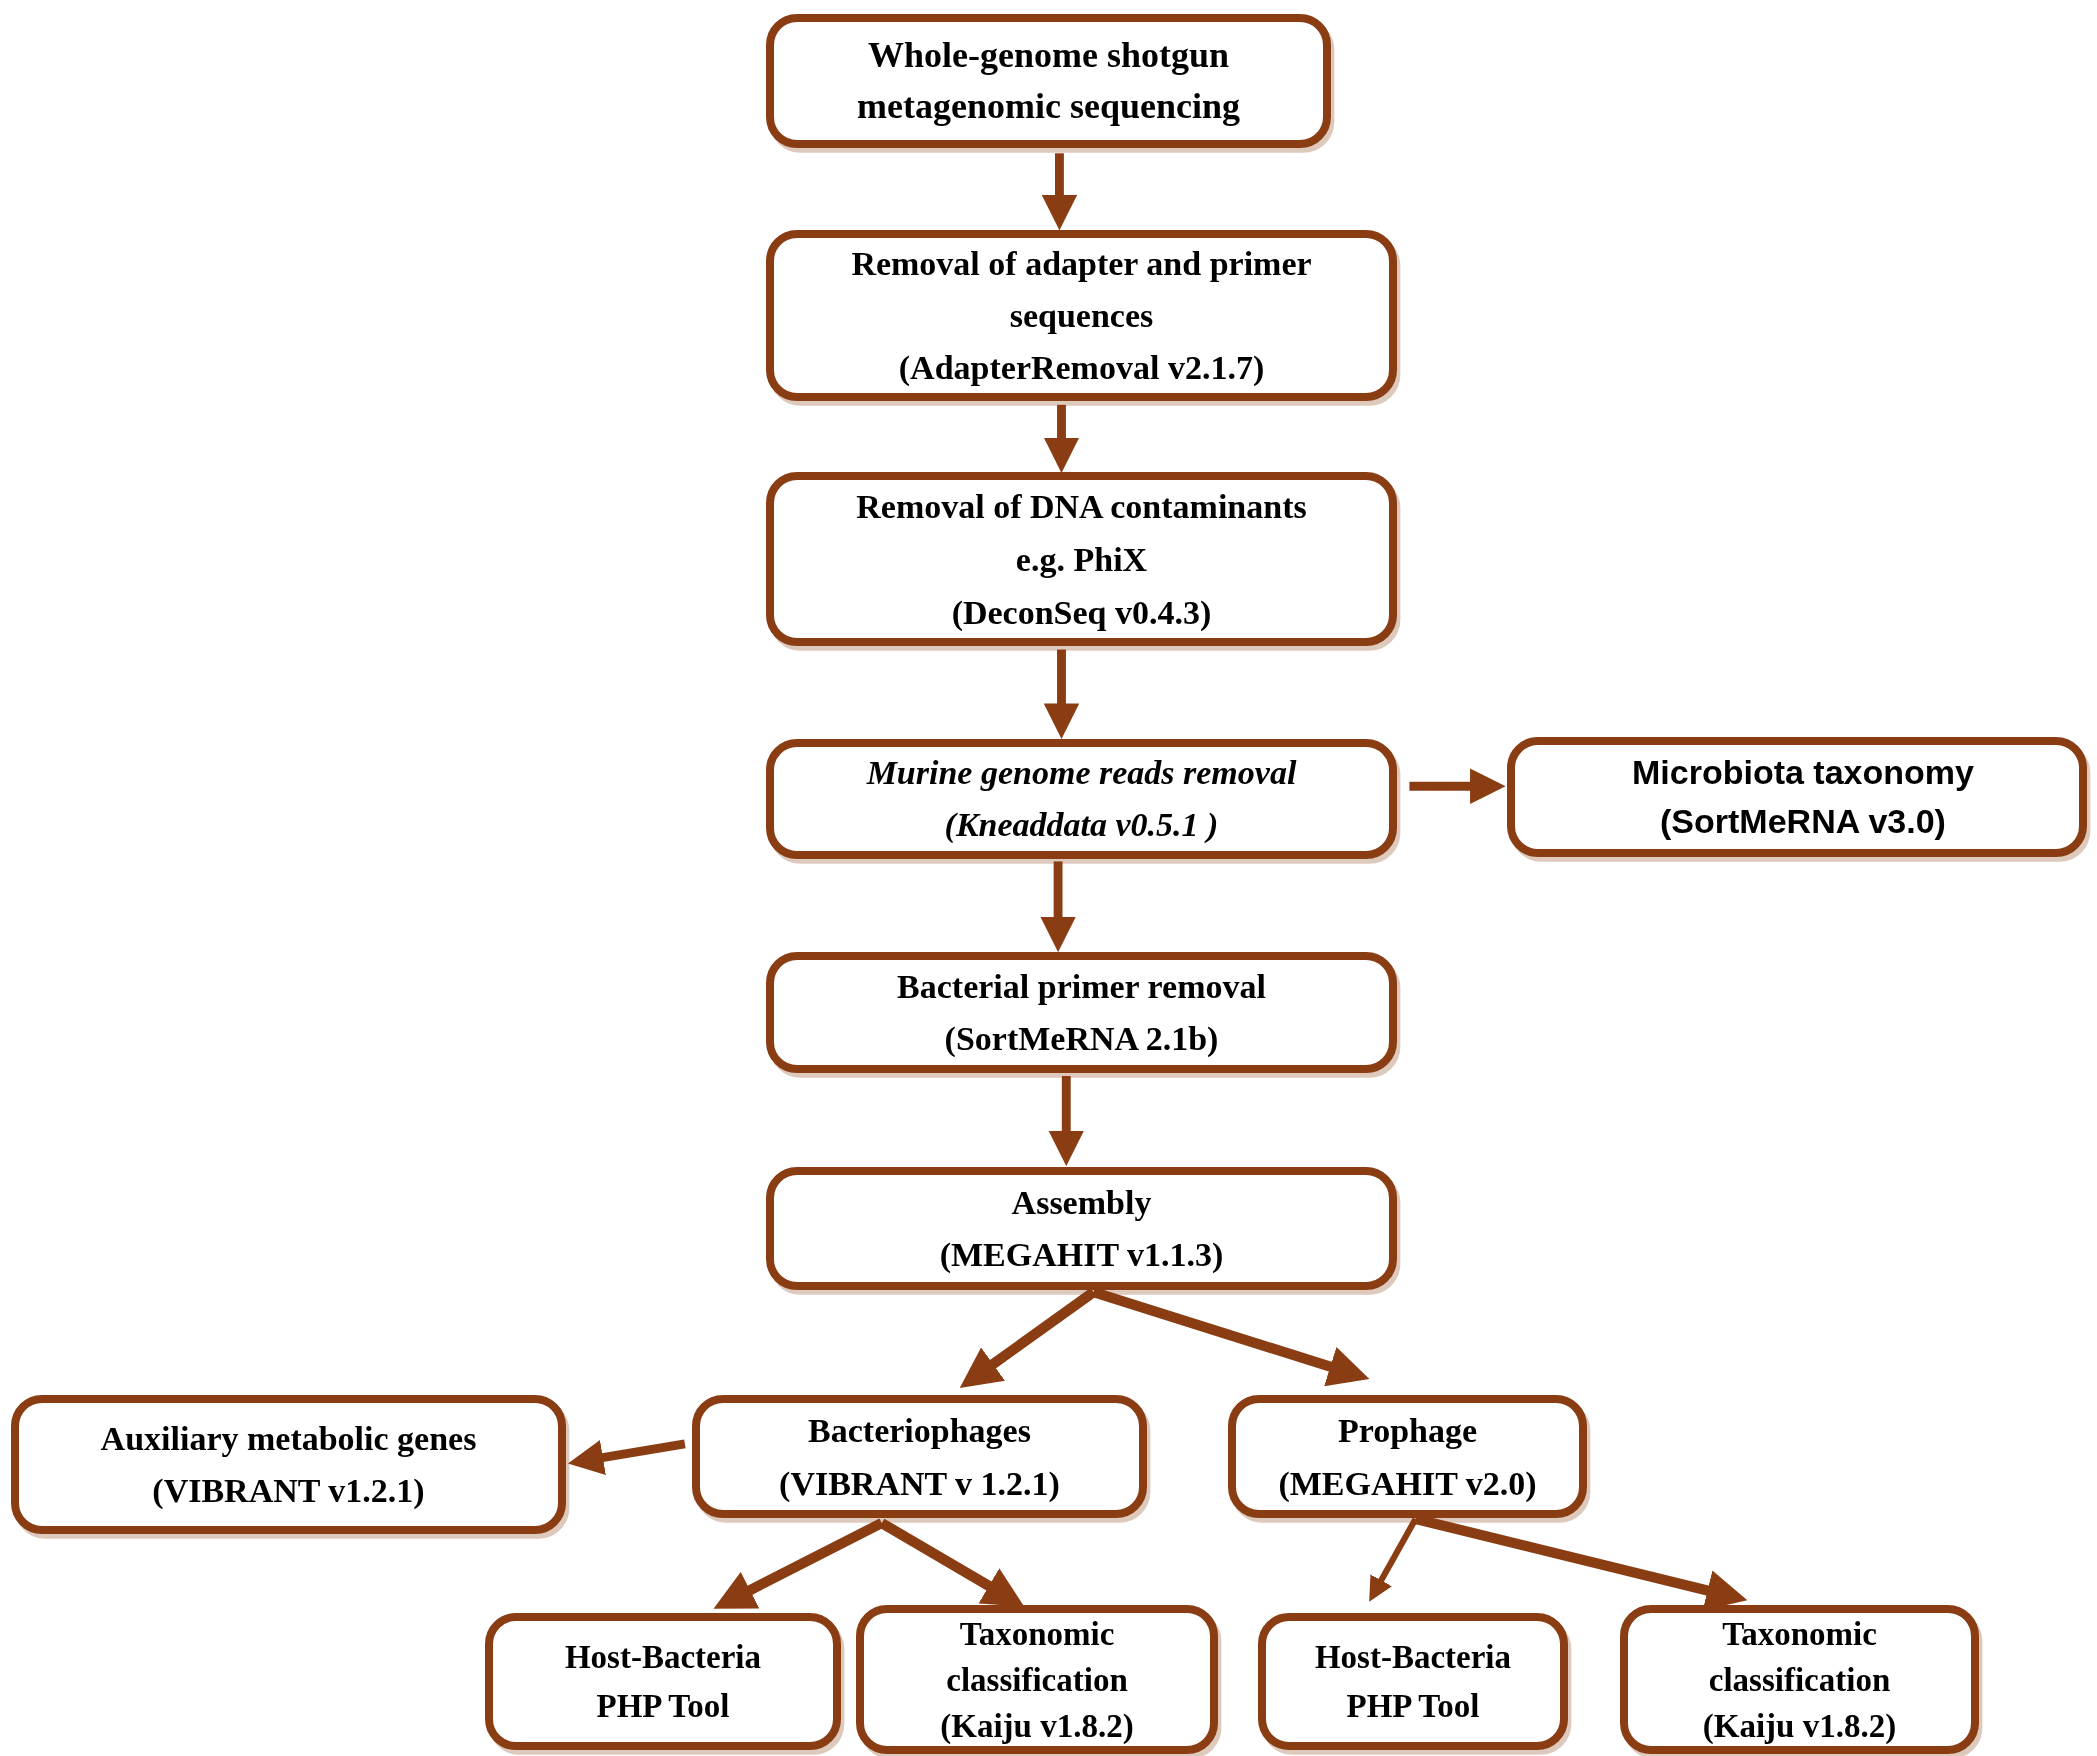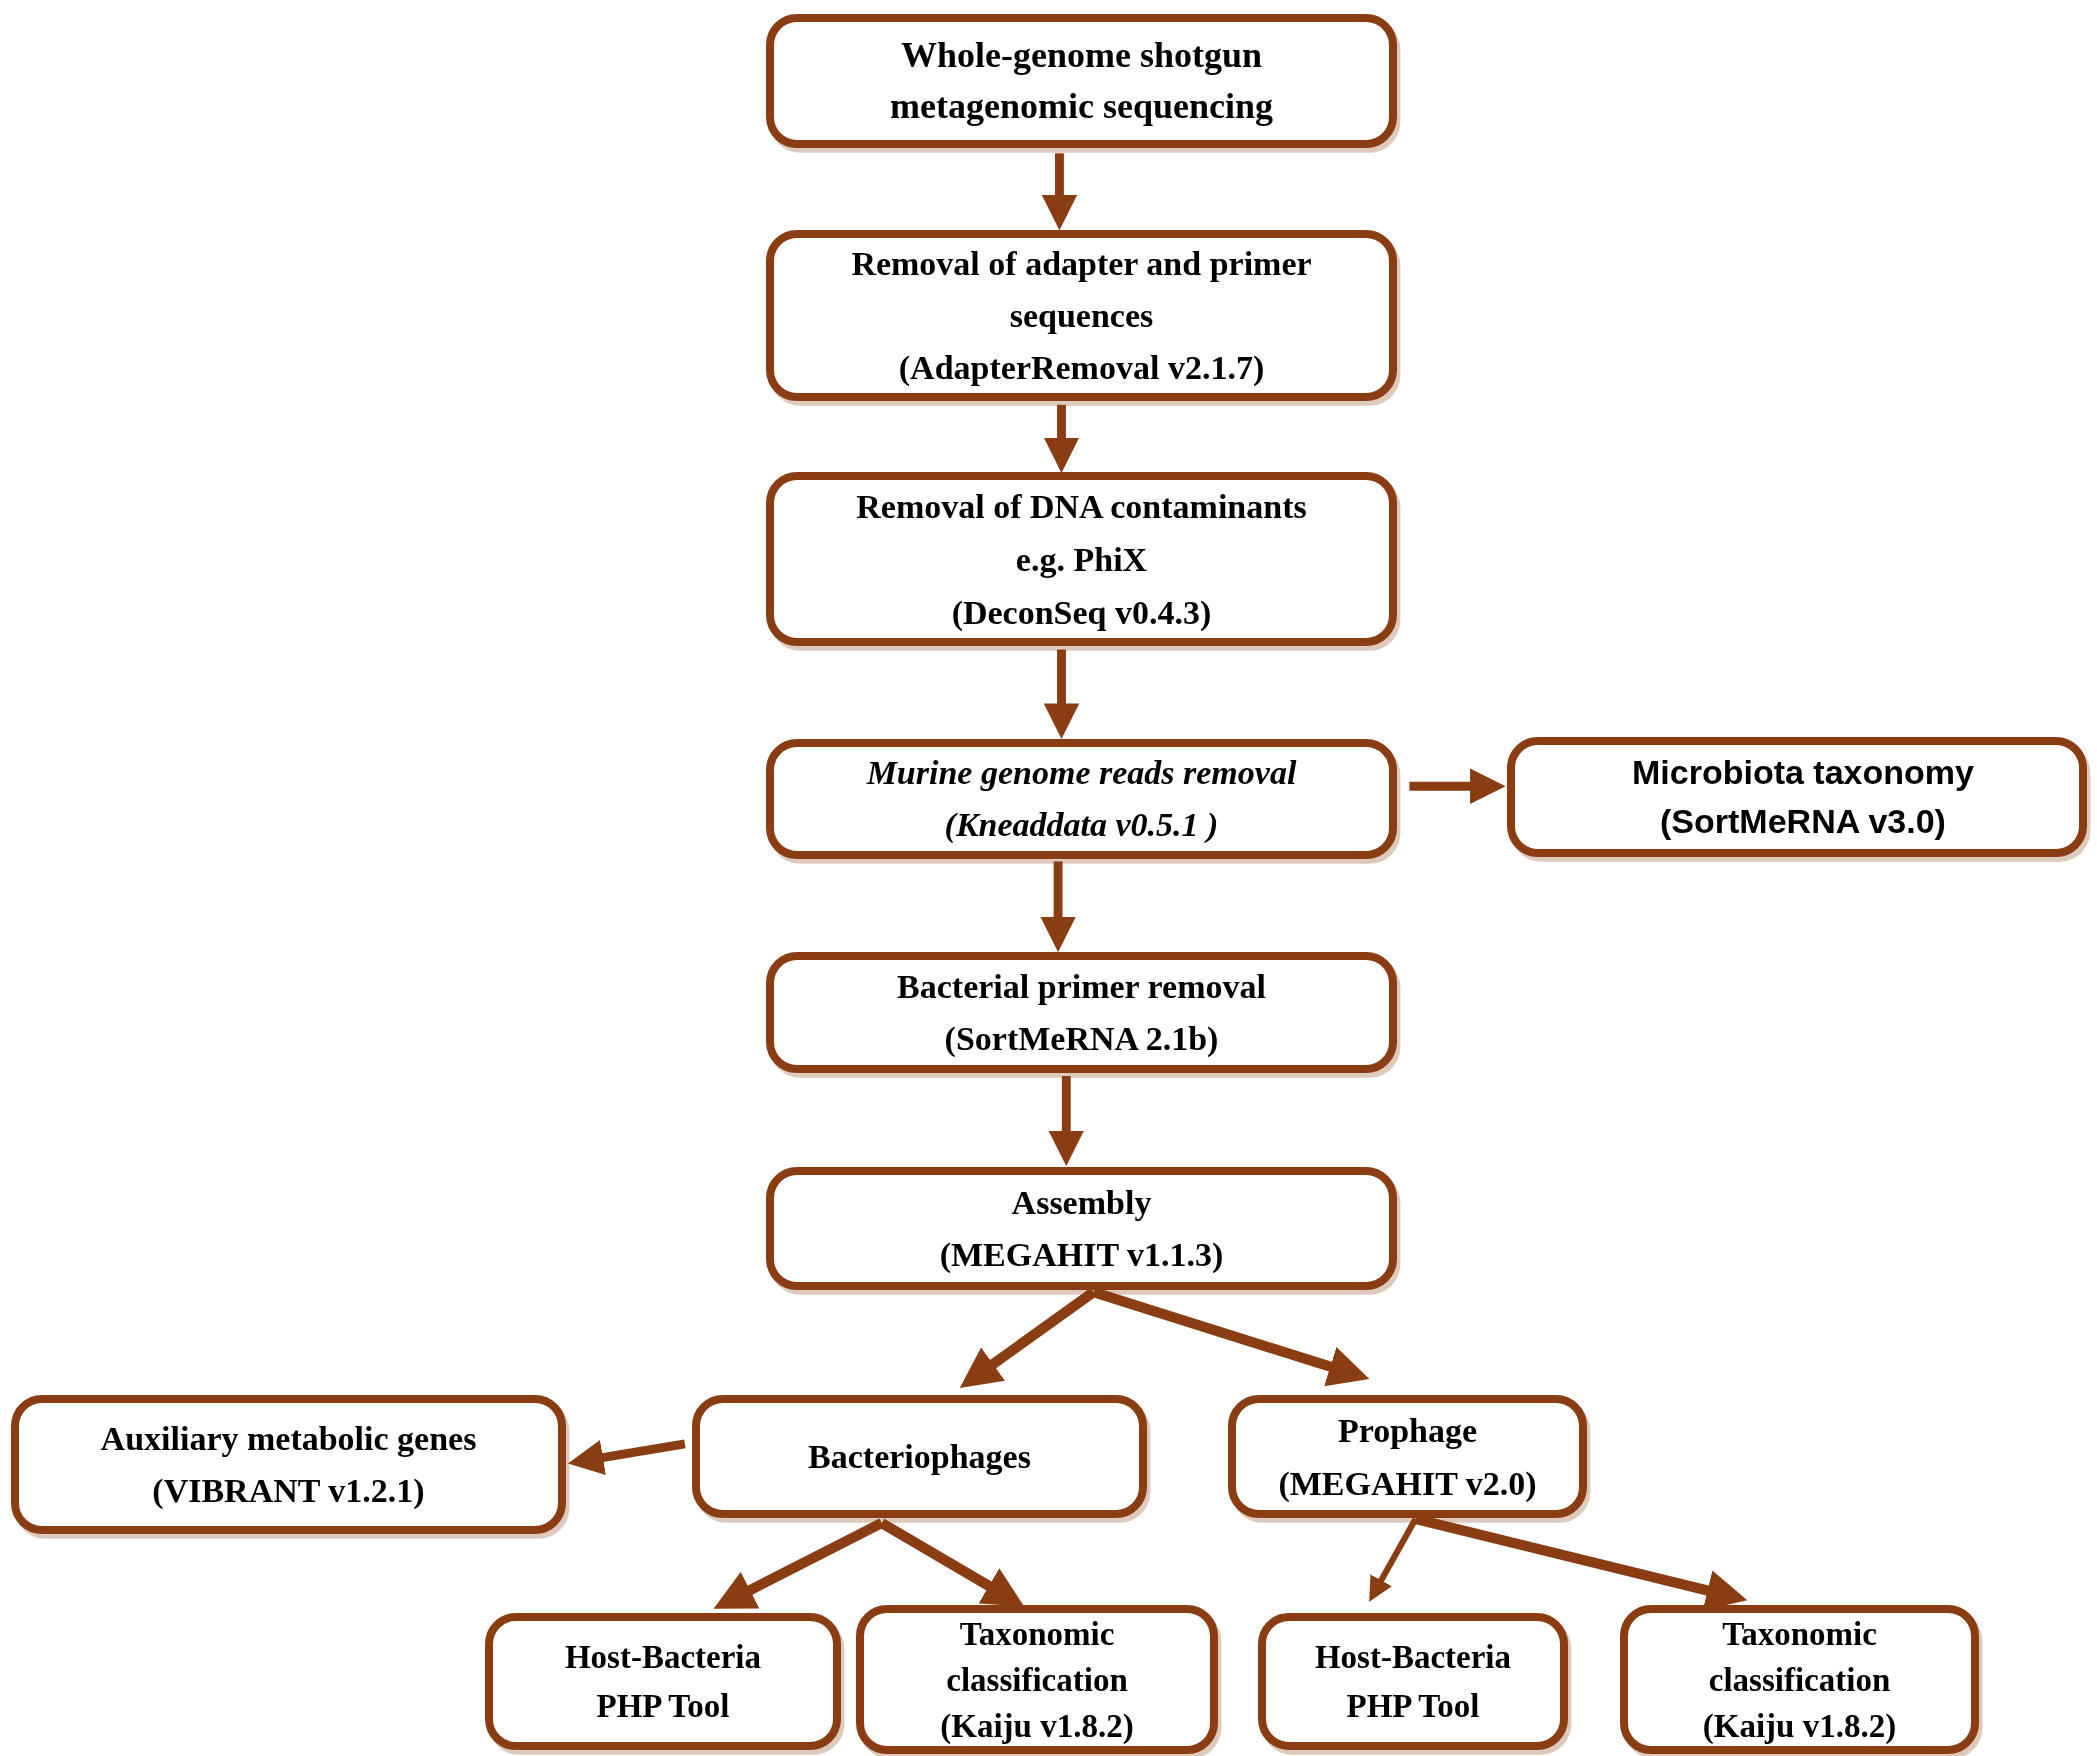--- a/index.html
+++ b/index.html
@@ -35,21 +35,21 @@
     text-align:center;
     color:var(--text);
     box-shadow:3.4px 4.8px 0 rgba(138,61,18,0.28);
   }
   .serif{font-family:"Liberation Serif","DejaVu Serif",serif;font-weight:bold;}
   .sans{font-family:"Liberation Sans","DejaVu Sans",sans-serif;font-weight:bold;}
   .txt{width:100%;}
   .ln{display:block;}
 
   
-  #wgs      {left:766px;top:13.7px;  width:631px;height:134px;font-size:36px;line-height:51px;}
+  #wgs      {left:766px;top:13.7px;  width:565px;height:134px;font-size:36px;line-height:51px;}
   #adapter  {left:766px;top:230px; width:631px;height:171px;font-size:34px;line-height:52px;}
   #decon    {left:766px;top:472px; width:631px;height:174px;font-size:34px;line-height:53px;}
   #murine   {left:766px;top:739px;width:631px;height:120px;font-size:34px;line-height:52px;font-style:italic;}
   #bacterial{left:766px;top:952px;width:631px;height:121px;font-size:34px;line-height:52px;}
   #assembly {left:766px;top:1167px;width:631px;height:123px;font-size:34px;line-height:52px;}
   
   #taxonomy {left:1507px;top:737px;width:580px;height:120px;font-size:34px;line-height:49px;padding-left:12px;}
   #amg      {left:11px;  top:1395px;width:555px;height:139px;font-size:34px;line-height:52px;}
   #phages   {left:692px;top:1395px;width:455px;height:123px;font-size:34px;line-height:53px;}
   #prophage {left:1228px;top:1395px;width:359px;height:123px;font-size:34px;line-height:53px;}
@@ -139,20 +139,21 @@
   <div class="node serif" id="amg">
     <div class="txt">
       <span class="ln">Auxiliary metabolic genes</span>
       <span class="ln">(VIBRANT v1.2.1)</span>
     </div>
   </div>
 
   <div class="node serif" id="phages">
     <div class="txt">
       <span class="ln">Bacteriophages</span>
+      <span class="ln">(VIBRANT v 1.2.1)</span>
     </div>
   </div>
 
   <div class="node serif" id="prophage">
     <div class="txt">
       <span class="ln">Prophage</span>
       <span class="ln">(MEGAHIT v2.0)</span>
     </div>
   </div>
 

